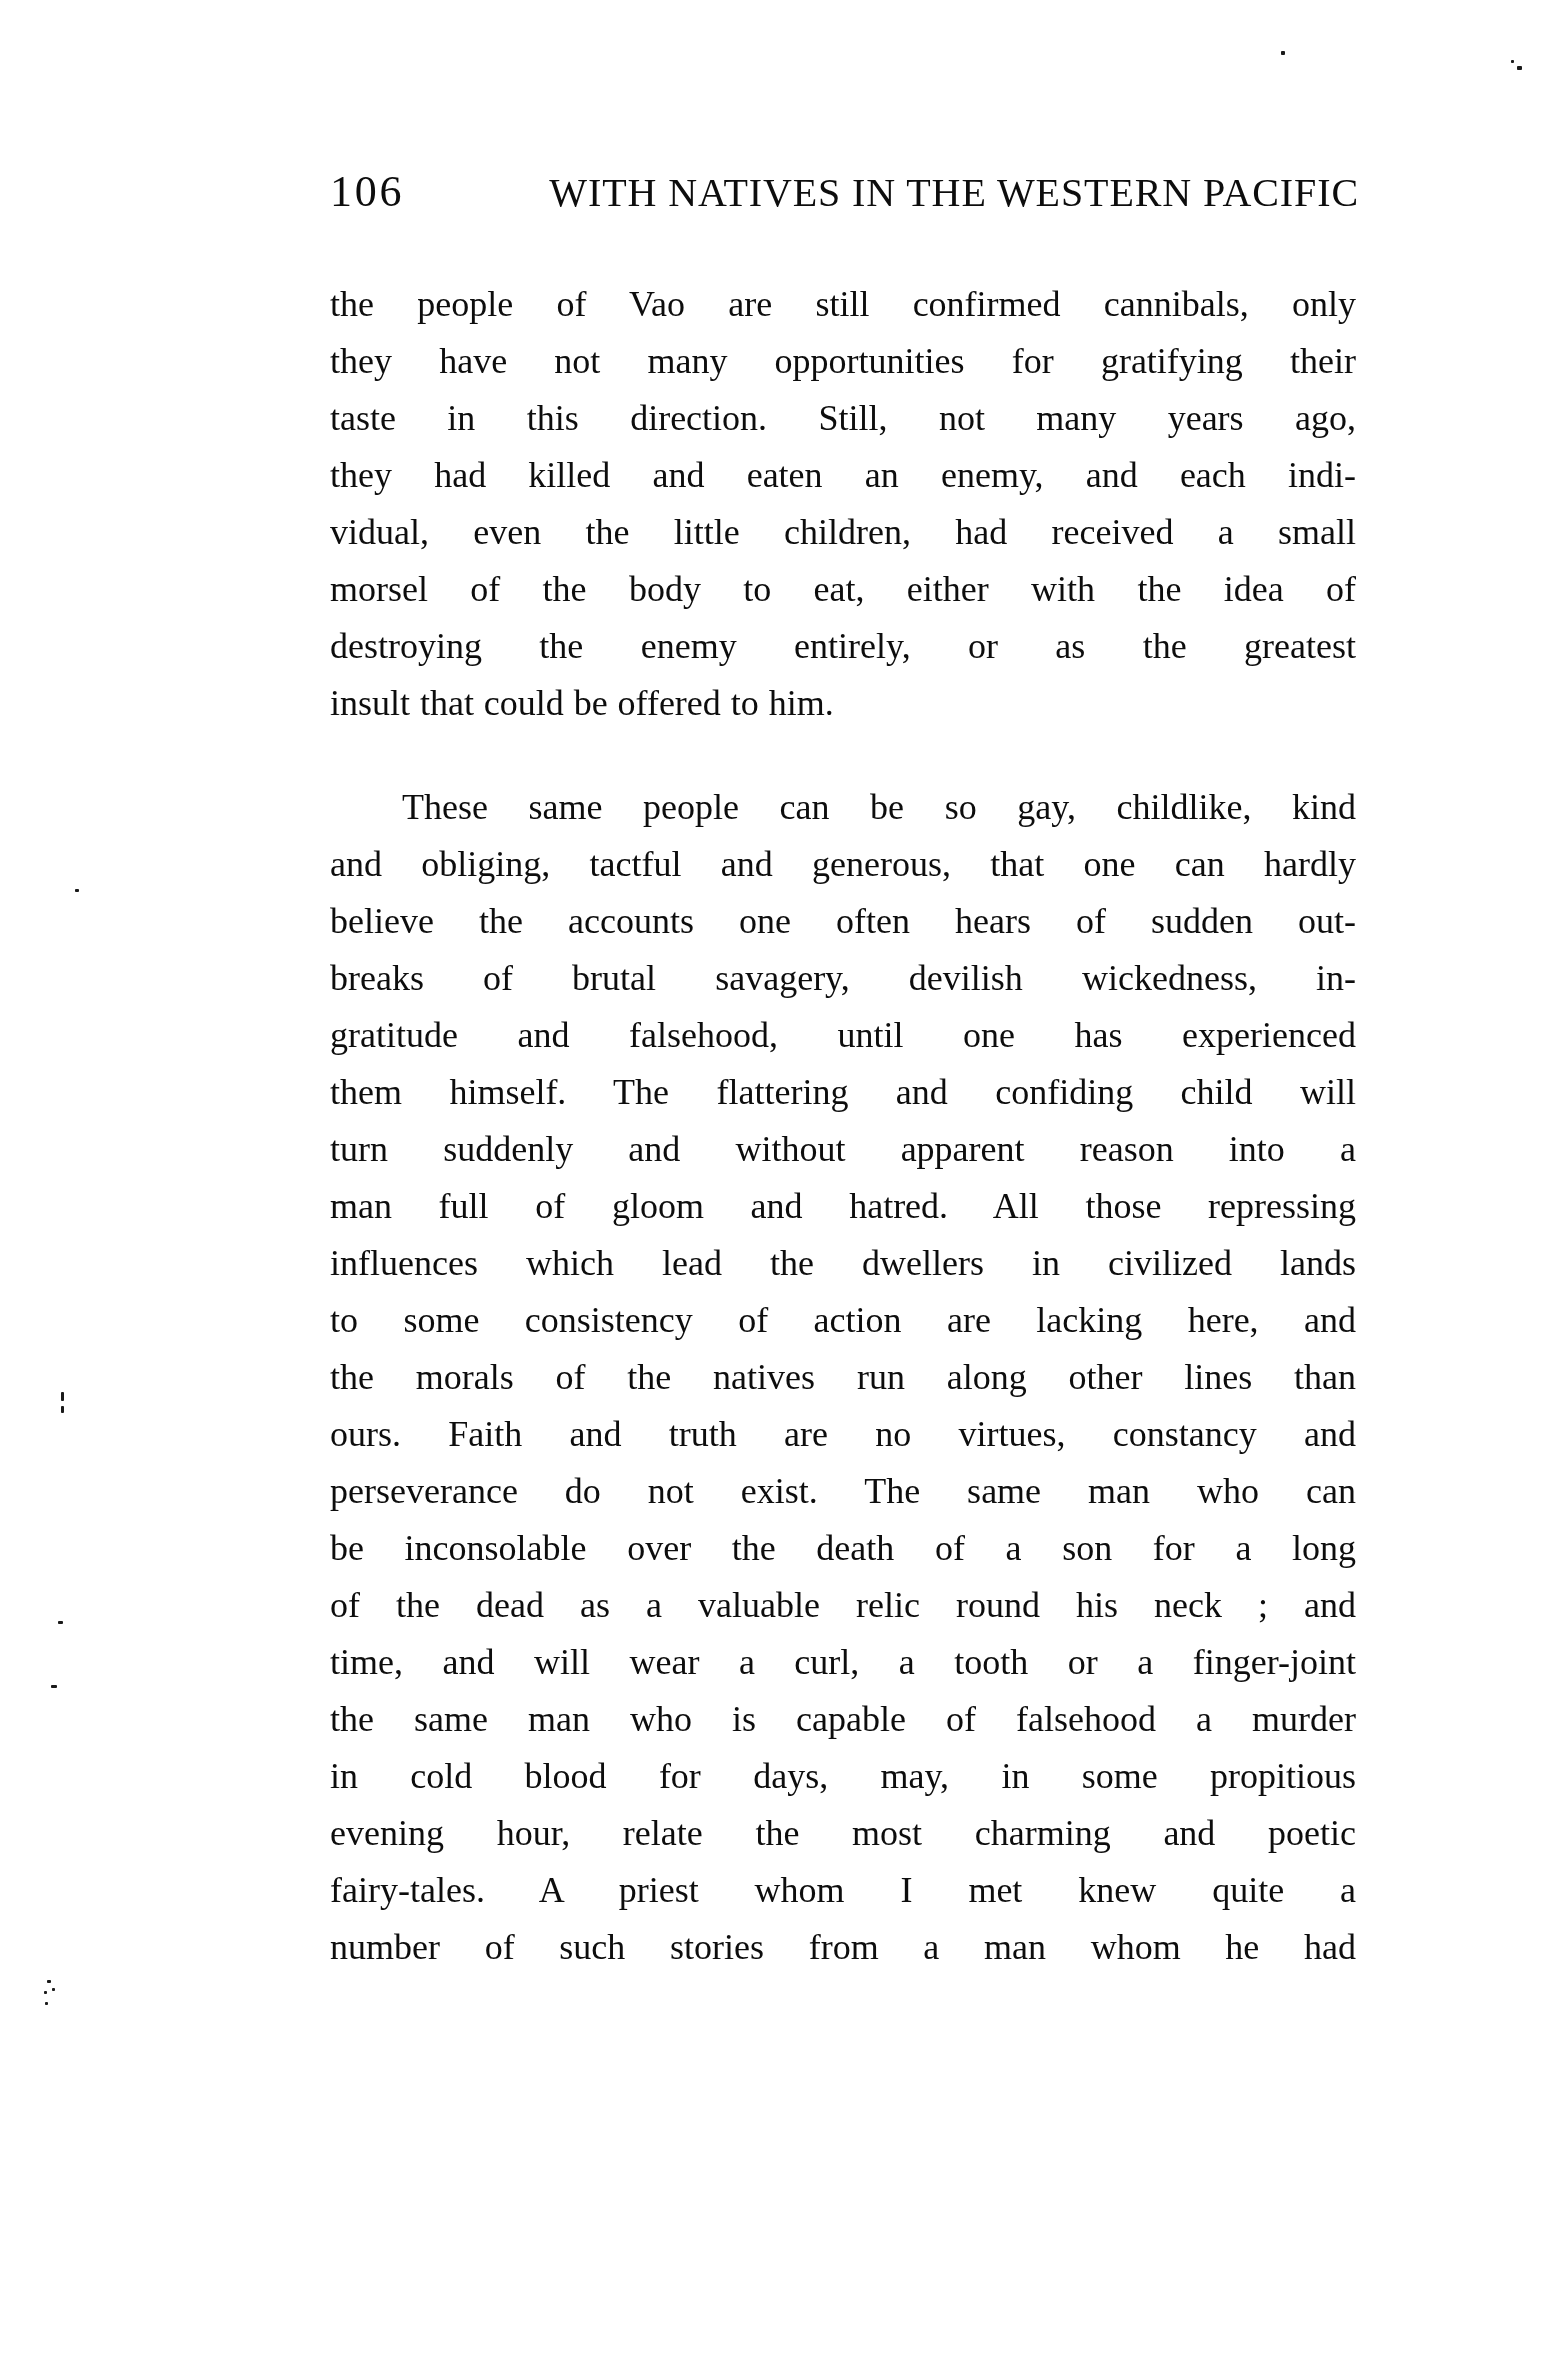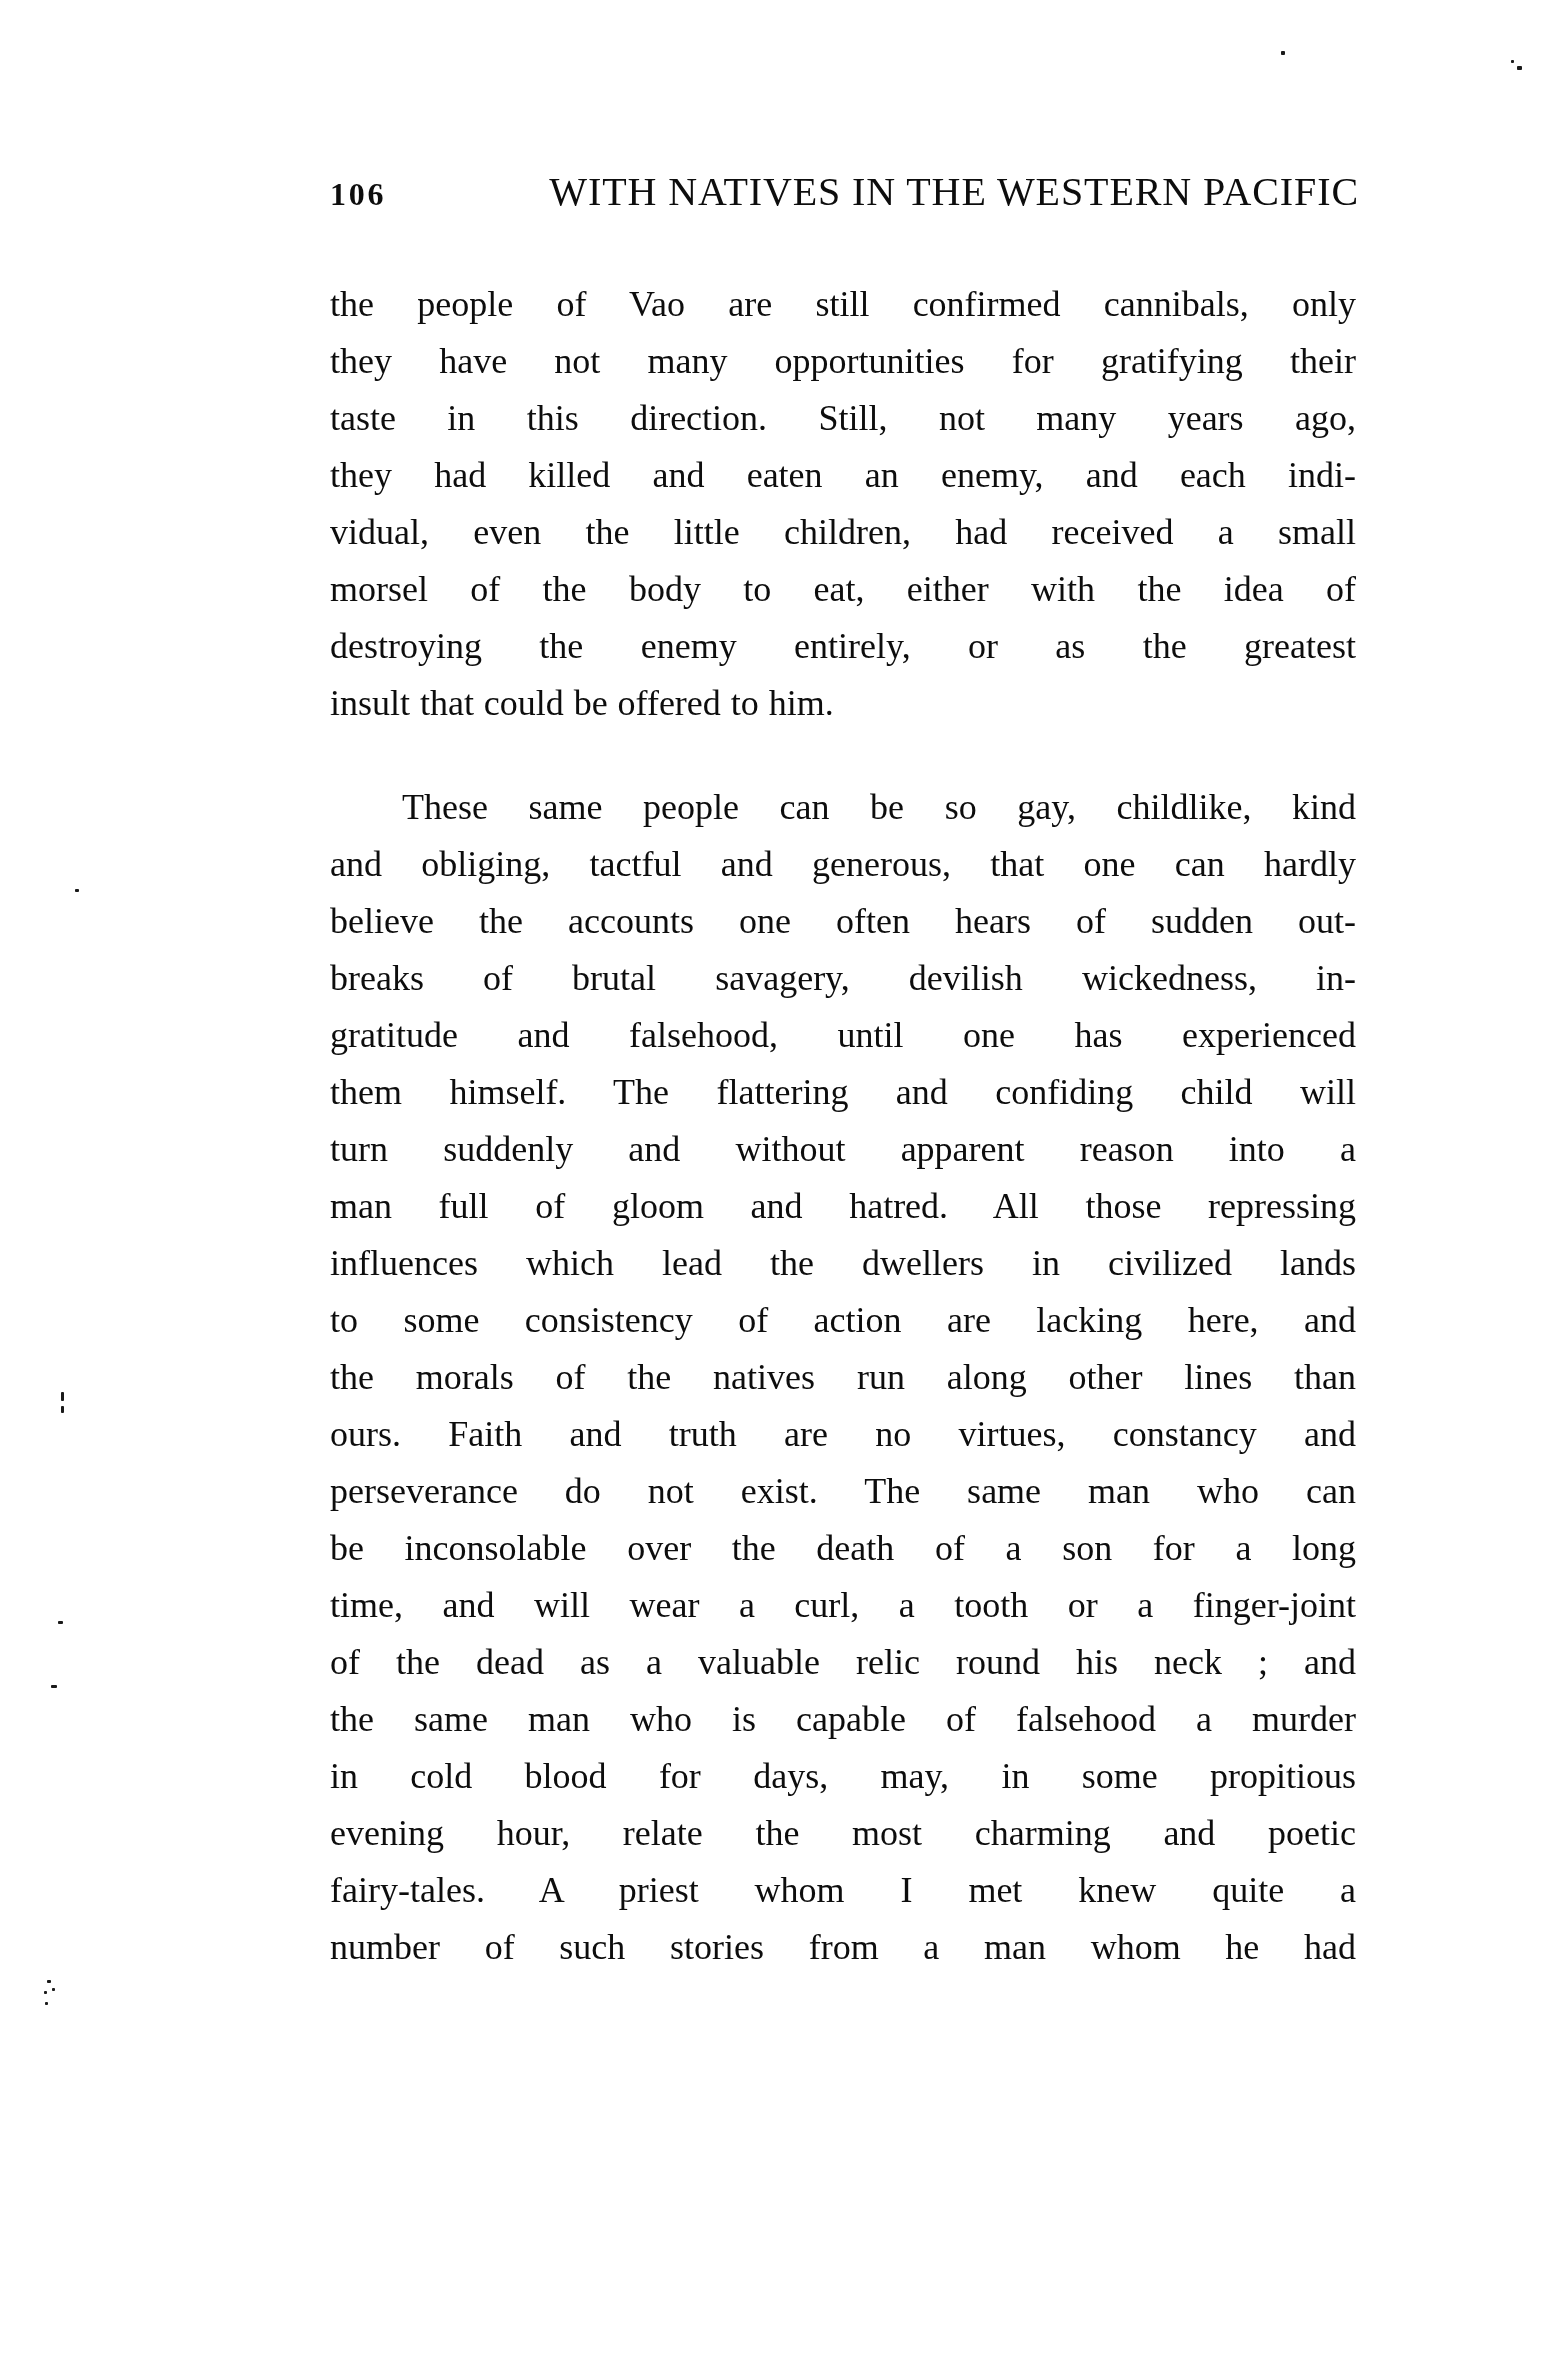--- a/index.html
+++ b/index.html
@@ -16,24 +16,24 @@
     position: absolute;
     top: 172px;
     left: 330px;
     width: 1029px;
     display: flex;
     justify-content: space-between;
     align-items: baseline;
     white-space: nowrap;
   }
   .page-number {
-    font-size: 32px;
+    font-size: 44px;
     line-height: 40px;
     letter-spacing: 2.7px;
-    font-weight: 700;
+    font-weight: 400;
   }
   .running-title {
     font-size: 40px;
     line-height: 40px;
     font-weight: normal;
     letter-spacing: 0.9px;
   }
   .page-body {
     position: absolute;
     top: 276px;
@@ -84,22 +84,22 @@
       <div class="line">gratitude and falsehood, until one has experienced</div>
       <div class="line">them himself.  The flattering and confiding child will</div>
       <div class="line">turn suddenly and without apparent reason into a</div>
       <div class="line">man full of gloom and hatred.  All those repressing</div>
       <div class="line">influences which lead the dwellers in civilized lands</div>
       <div class="line">to some consistency of action are lacking here, and</div>
       <div class="line">the morals of the natives run along other lines than</div>
       <div class="line">ours.  Faith and truth are no virtues, constancy and</div>
       <div class="line">perseverance do not exist.  The same man who can</div>
       <div class="line">be inconsolable over the death of a son for a long</div>
+      <div class="line">of the dead as a valuable relic round his neck ; and</div>
       <div class="line">time, and will wear a curl, a tooth or a finger-joint</div>
-      <div class="line">of the dead as a valuable relic round his neck ; and</div>
       <div class="line">the same man who is capable of falsehood a murder</div>
       <div class="line">in cold blood for days, may, in some propitious</div>
       <div class="line">evening hour, relate the most charming and poetic</div>
       <div class="line">fairy-tales.  A priest whom I met knew quite a</div>
       <div class="line">number of such stories from a man whom he had</div>
     </div>
 
   <div class="speck" style="left:1281px; top:51px;  width:3.6px; height:3.6px;"></div>
   <div class="speck" style="left:1511px; top:60px;  width:2.7px; height:2.7px;"></div>
   <div class="speck" style="left:1517px; top:66px;  width:4.5px; height:3.6px;"></div>

